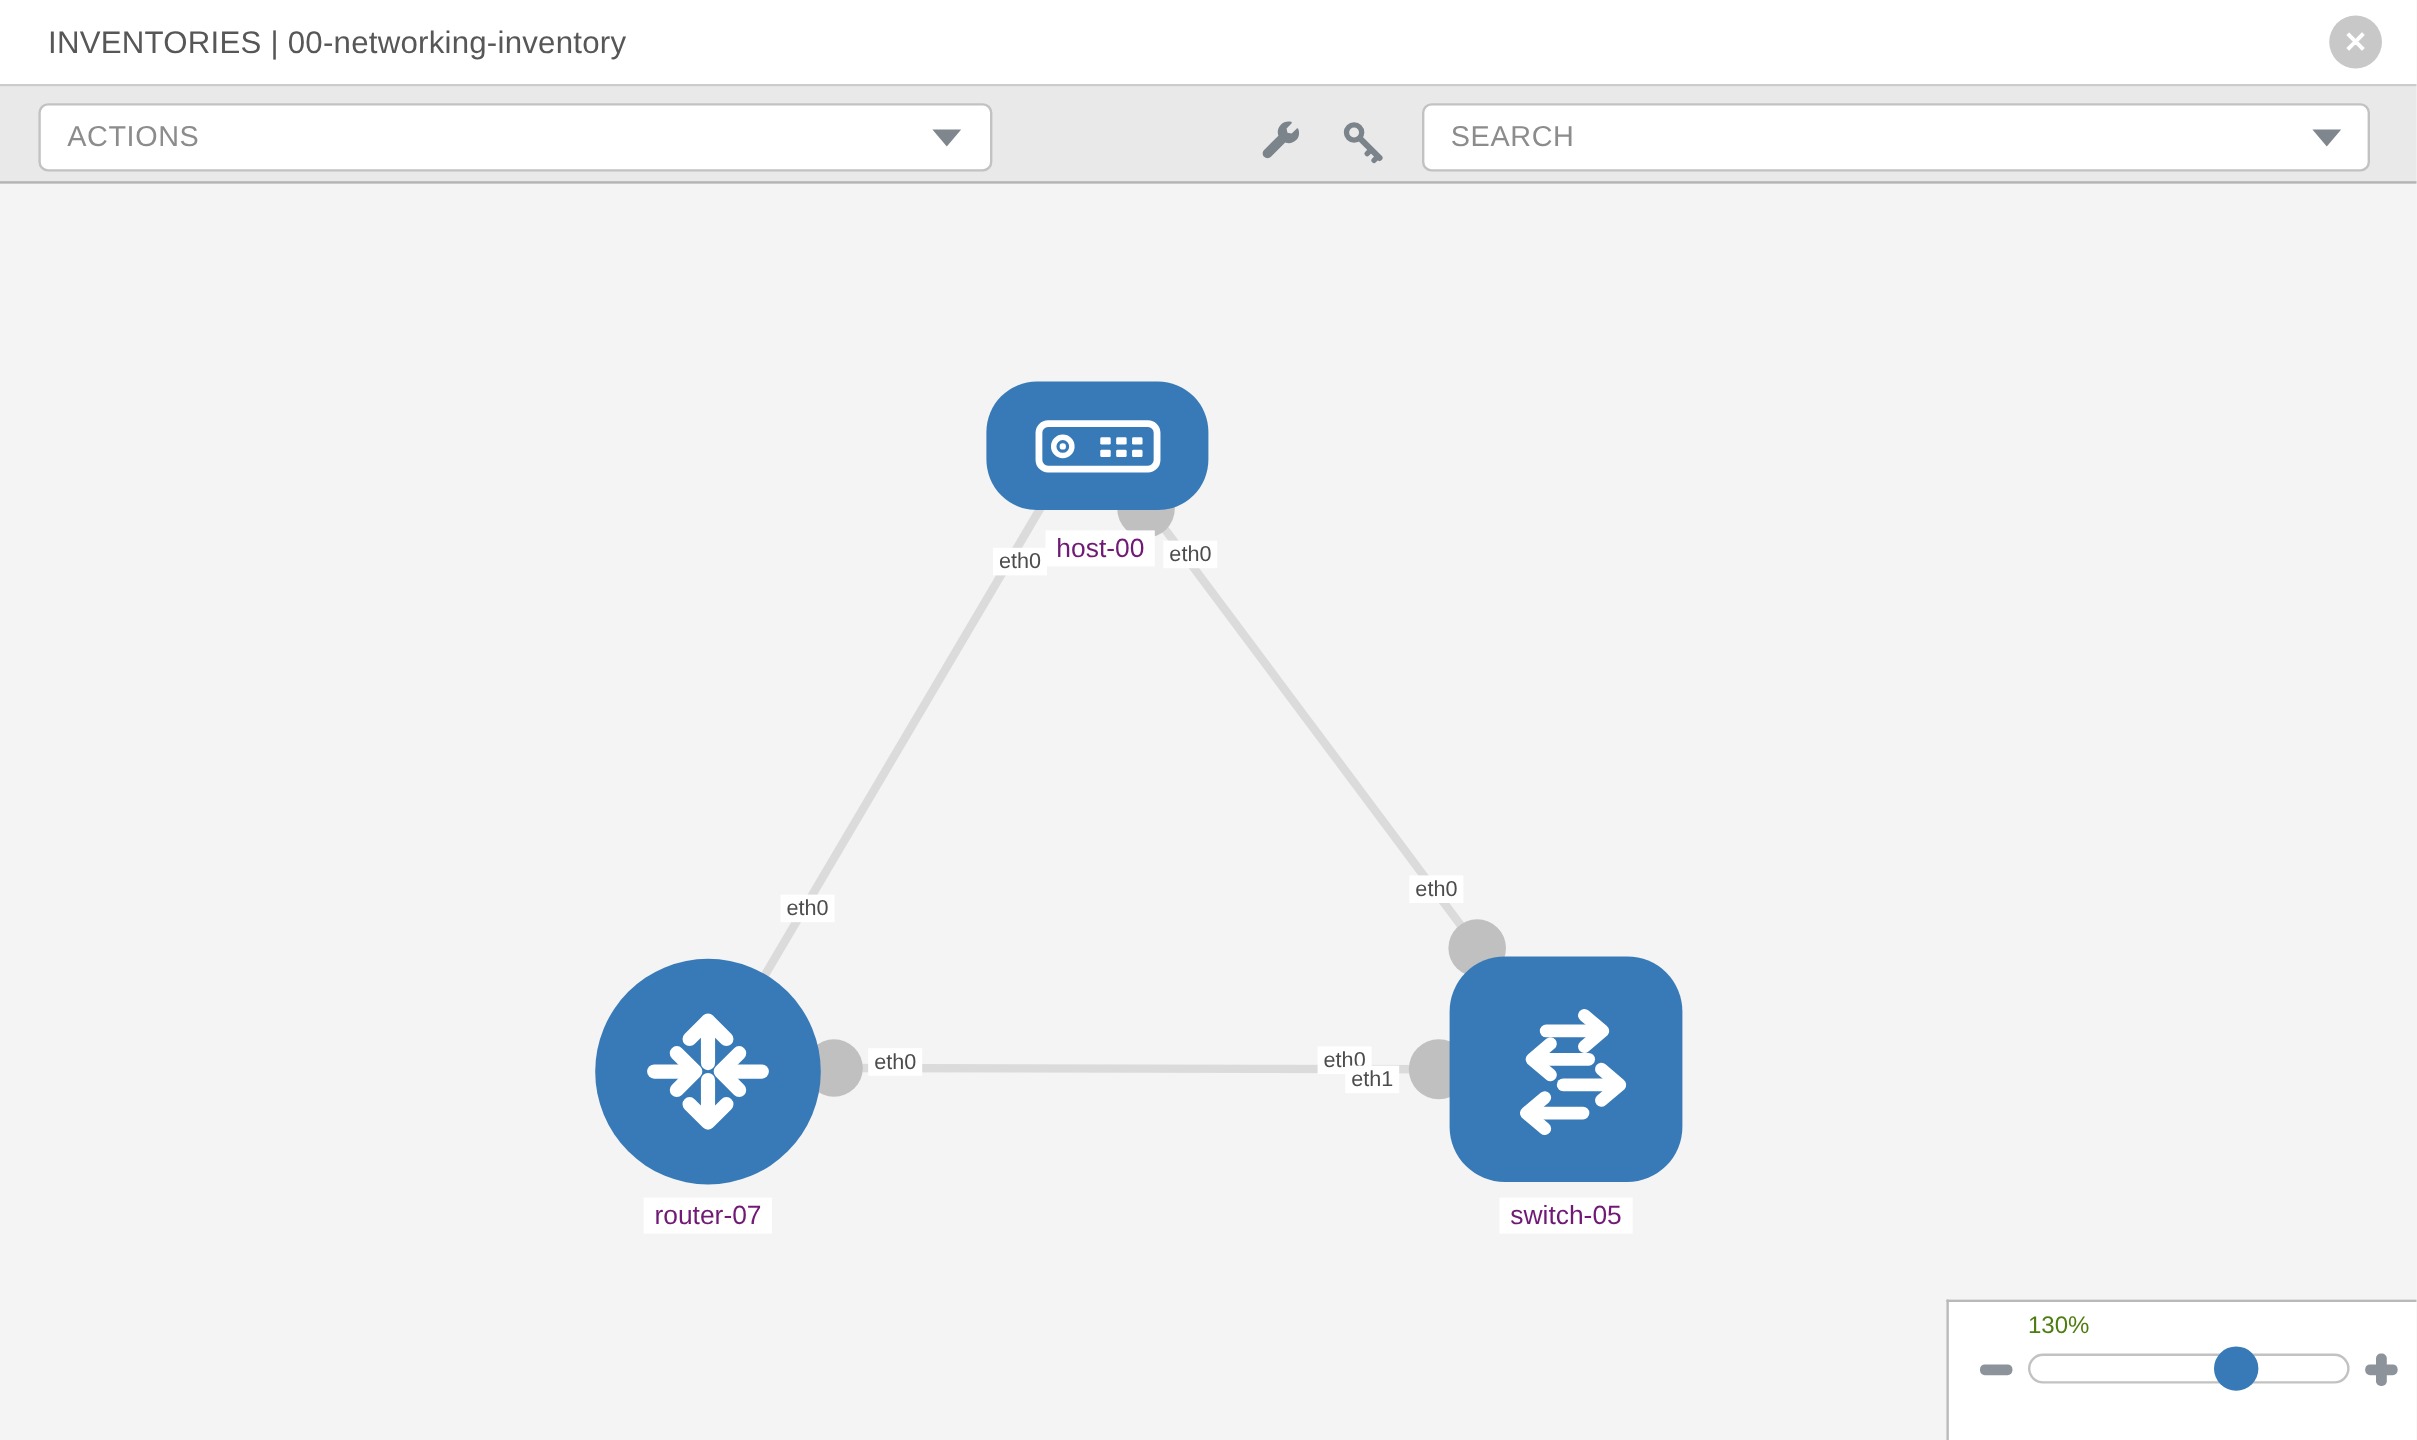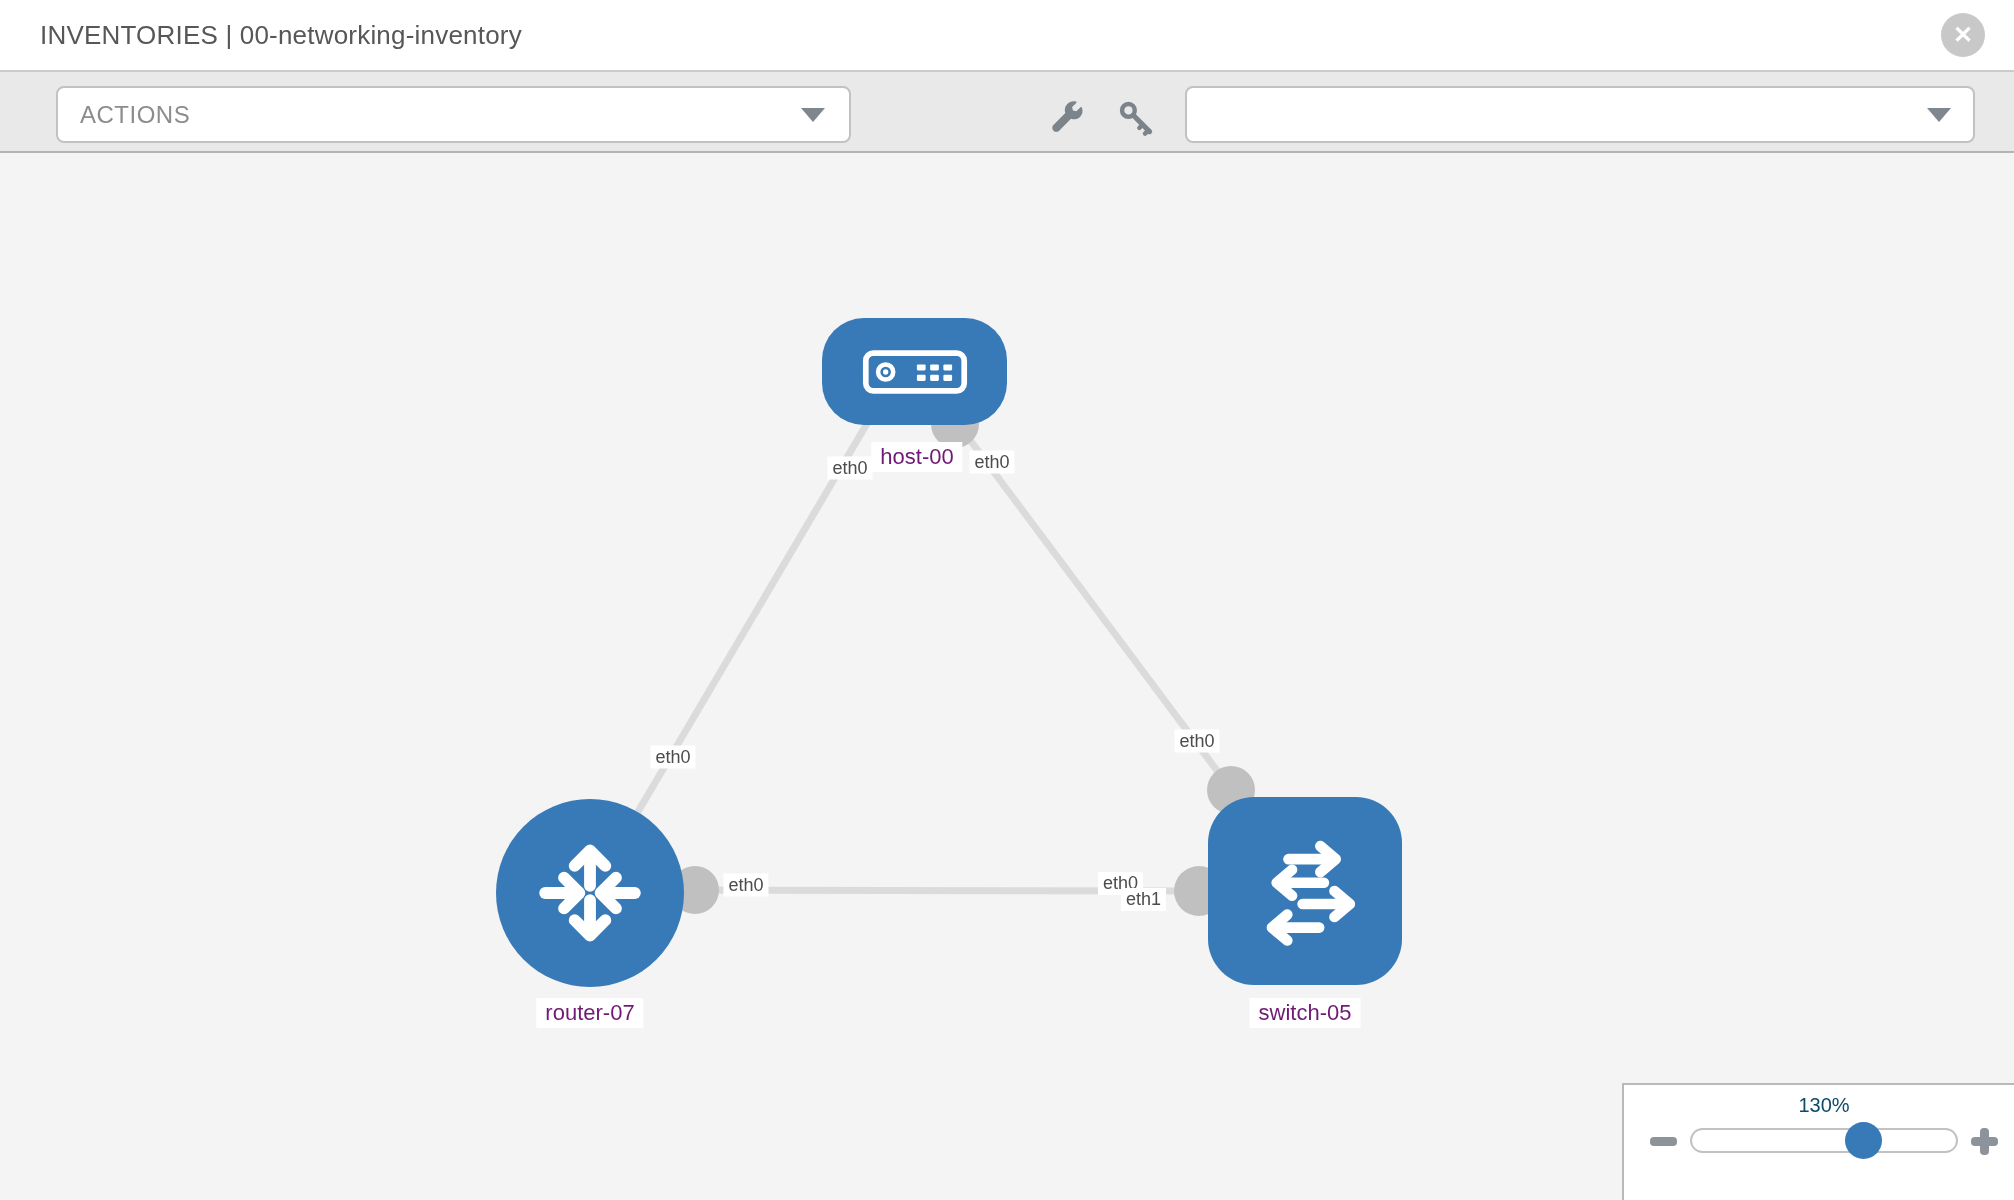--- a/index.html
+++ b/index.html
@@ -14,21 +14,21 @@
            color:#575757; letter-spacing:.2px; }
   .close-btn { position:absolute; left:1941px; top:13px; width:44px; height:44px; border-radius:50%;
                background:#c8c8c8; color:#fff; display:flex; align-items:center; justify-content:center;
                font-size:24px; font-weight:bold; cursor:pointer; }
 
   
   .toolbar { position:absolute; left:0; top:72px; width:2014px; height:81px; background:#e9e9e9;
              border-bottom:2px solid #b4b4b4; z-index:7; }
   .combo { position:absolute; top:14px; height:57px; background:#fff; border:2px solid #c2c2c2;
            border-radius:8px; display:flex; align-items:center; }
-  .combo-actions { left:56px; width:795px; }
+  .combo-actions { left:32px; width:795px; }
   .combo-search  { left:1185px; width:790px; }
   .combo-label { margin-left:22px; font-size:24px; color:#8c8c8c; letter-spacing:.5px; }
   .search-field { flex:1; margin-left:22px; border:none; outline:none; font-family:"Liberation Sans",sans-serif;
                   font-size:24px; color:#555; background:transparent; }
   .search-field::placeholder { color:#8c8c8c; opacity:1; letter-spacing:.5px; }
   .caret { width:0; height:0; border-left:12px solid transparent; border-right:12px solid transparent;
            border-top:14px solid #7f868e; margin-right:24px; margin-left:auto; }
   .combo-search .caret { margin-right:22px; }
   .tool-icon-btn { position:absolute; top:96px; width:44px; height:44px; display:flex; align-items:center;
                    justify-content:center; cursor:pointer; z-index:8; }
@@ -43,22 +43,22 @@
   .node-router { left:496px;  top:799px; width:188px; height:188px; border-radius:50%; }
   .node-switch { left:1208px; top:797px; width:194px; height:188px; border-radius:46px; }
   .label { position:absolute; transform:translate(-50%,-50%); background:#fff; z-index:4; white-space:nowrap; }
   .node-label { font-size:22px; color:#701a75; padding:2px 9px; }
   .iface-label { font-size:18px; color:#4c4c4c; padding:1px 5px; }
   .iface-label.anchored { transform:none; }
 
   
   .zoom-panel { position:absolute; left:1622px; top:1083px; width:392px; height:117px; background:#fff;
                 border:2px solid #b9b9b9; border-right:none; border-bottom:none; z-index:6; }
-  .zoom-level { position:absolute; left:1690px; top:1094px; width:268px; text-align:center;
-                font-size:20px; color:#0c4a6e; z-index:7; }
+  .zoom-level { position:absolute; left:1690px; top:1094px; width:268px; 
+                font-size:20px; color:#4d7c0f; z-index:7; }
   .zoom-minus { position:absolute; left:1650px; top:1137px; width:27px; height:9px; border-radius:4px;
                 background:#8d939a; cursor:pointer; z-index:7; }
   .zoom-track { position:absolute; left:1690px; top:1128px; width:268px; height:25px; border:2px solid #c2c2c2;
                 border-radius:13px; background:#fff; cursor:pointer; z-index:7; }
   .zoom-knob  { position:absolute; left:1845px; top:1122px; width:37px; height:37px; border-radius:50%;
                 background:#377ab7; cursor:grab; z-index:8; }
   .zoom-plus  { position:absolute; left:1971px; top:1128px; width:27px; height:27px; cursor:pointer; z-index:7; }
   .zoom-plus::before { content:""; position:absolute; left:0; top:9px; width:27px; height:9px; border-radius:4px; background:#8d939a; }
   .zoom-plus::after  { content:""; position:absolute; left:9px; top:0; width:9px; height:27px; border-radius:4px; background:#8d939a; }
 </style>
@@ -138,20 +138,21 @@
   <div class="zoom-track"></div>
   <div class="zoom-knob"></div>
   <div class="zoom-plus"></div>
 
   <div class="toolbar">
     <div class="combo combo-actions">
       <span class="combo-label">ACTIONS</span>
       <span class="caret"></span>
     </div>
     <div class="combo combo-search">
+      <input class="search-field" type="text" placeholder="SEARCH" style="">
       <span class="caret"></span>
     </div>
   </div>
   <div class="tool-icon-btn" style="left:1046px;">
     <svg viewBox="0 0 24 24">
       <path fill="#7b838b" d="M20.8 5.4c-.1-.4-.6-.5-.9-.2l-2.6 2.6-2.2-.5-.5-2.2 2.6-2.6c.3-.3.2-.8-.2-.9-1.9-.5-4 0-5.4 1.5-1.6 1.6-2 3.8-1.3 5.8l-7.5 7.5c-1 1-1 2.6 0 3.6s2.6 1 3.6 0l7.5-7.5c2 .7 4.2.3 5.8-1.3 1.4-1.4 1.9-3.5 1.1-5.8z"></path>
     </svg>
   </div>
   <div class="tool-icon-btn" style="left:1114px;">
     <svg viewBox="0 0 24 24" fill="none" stroke="#7b838b" stroke-linecap="round">

